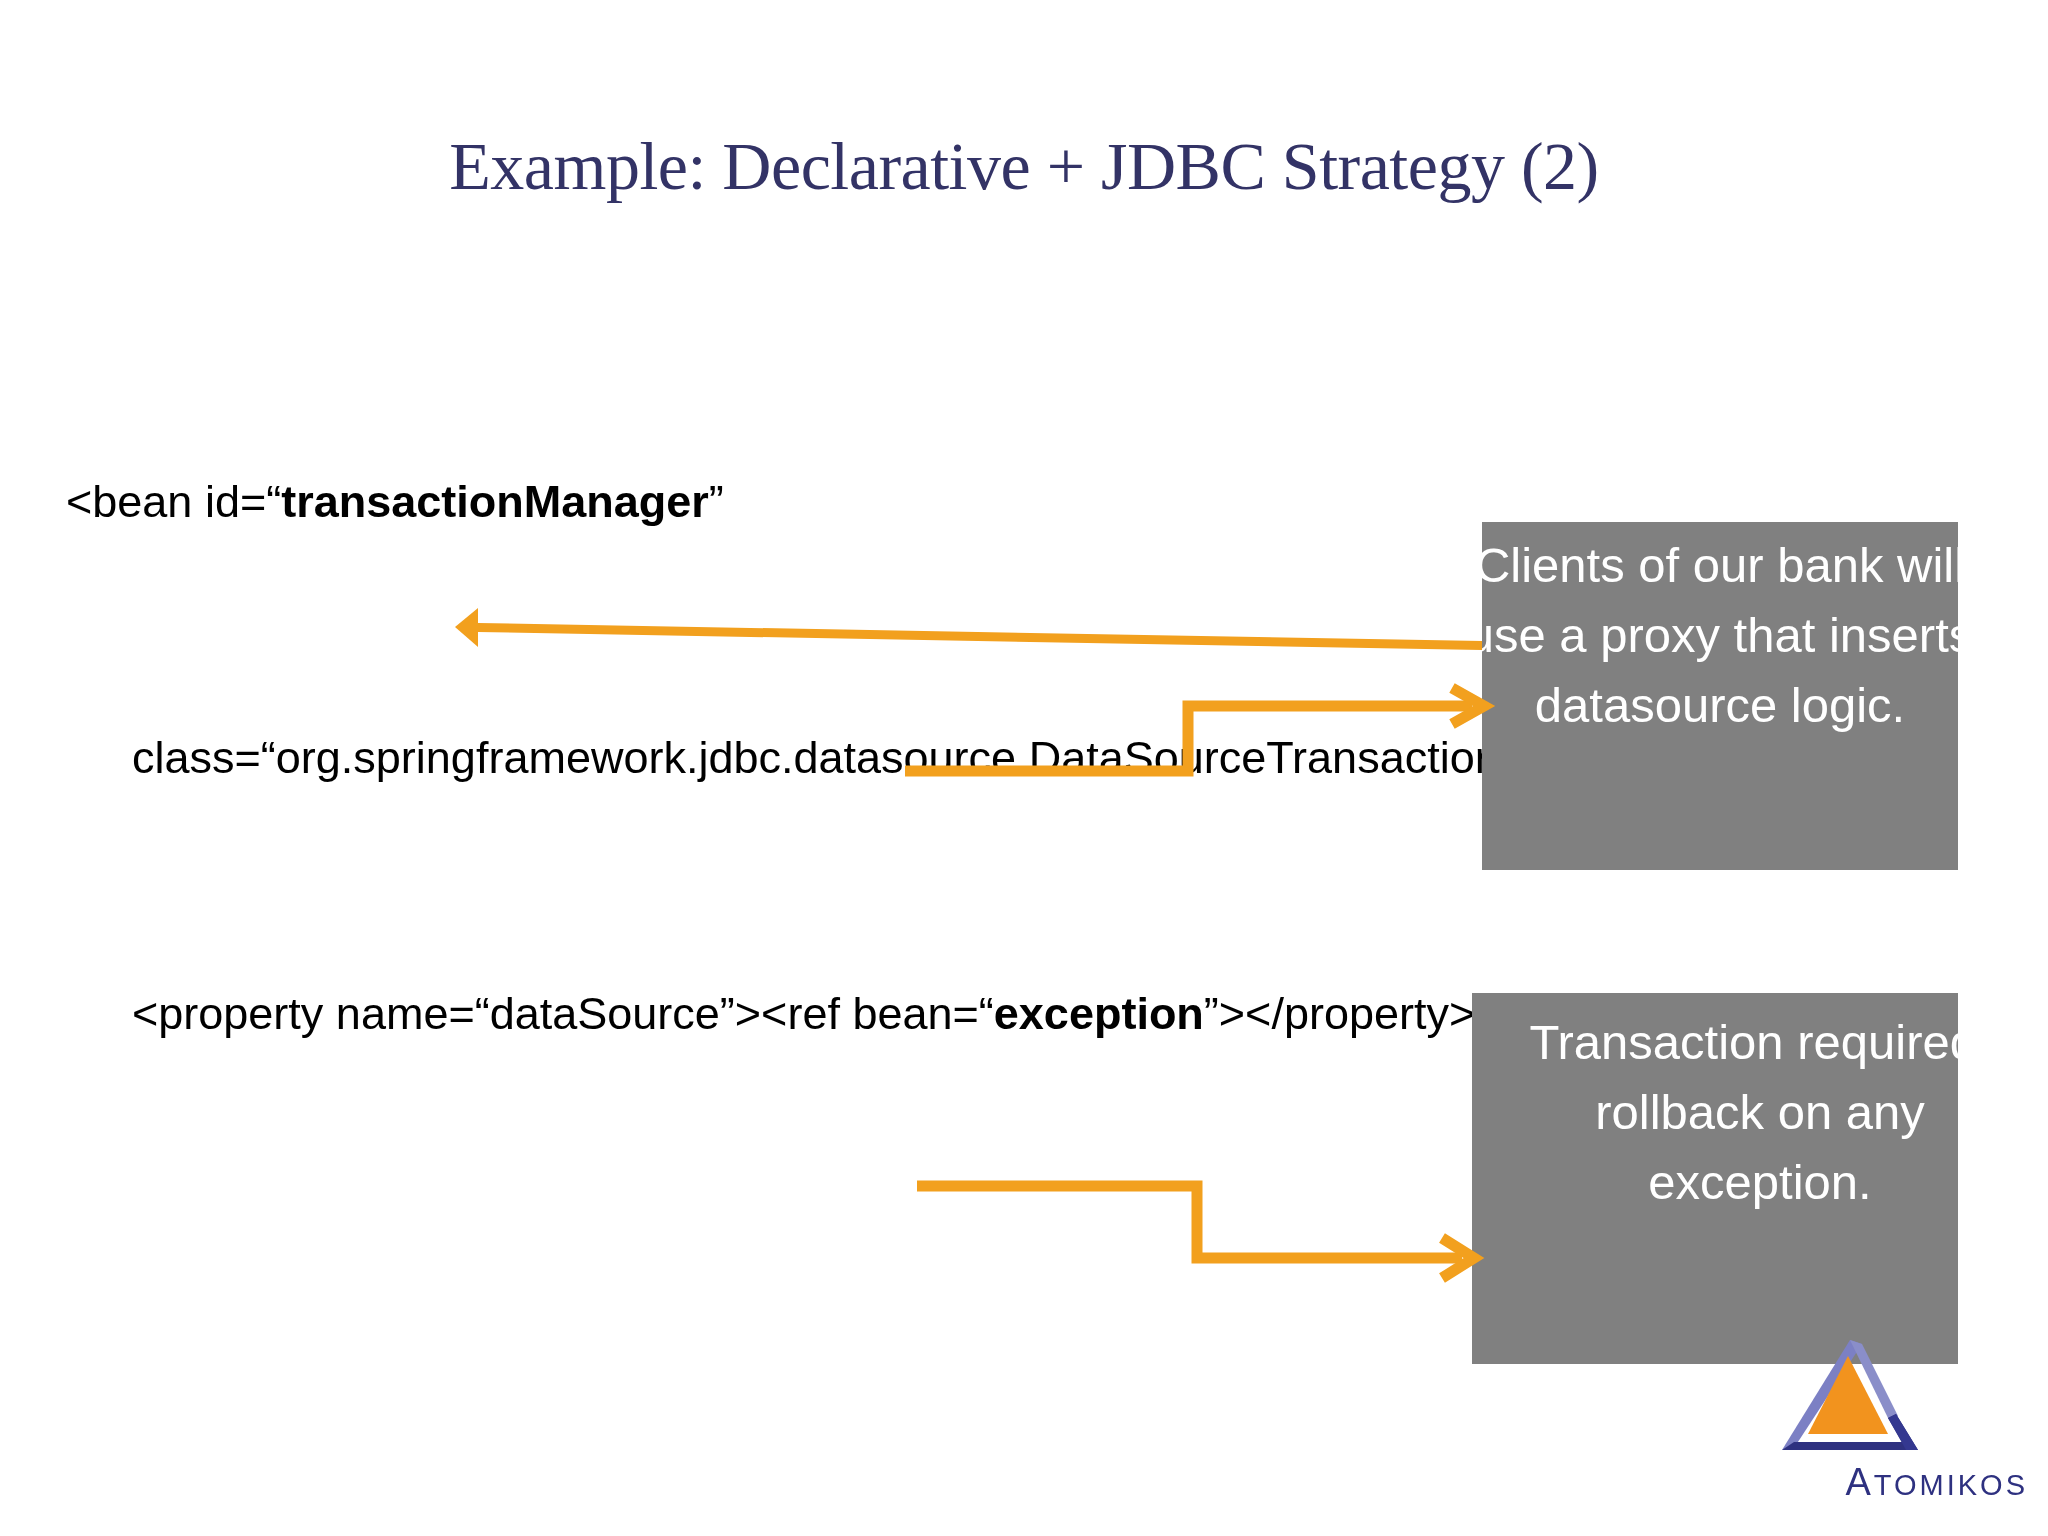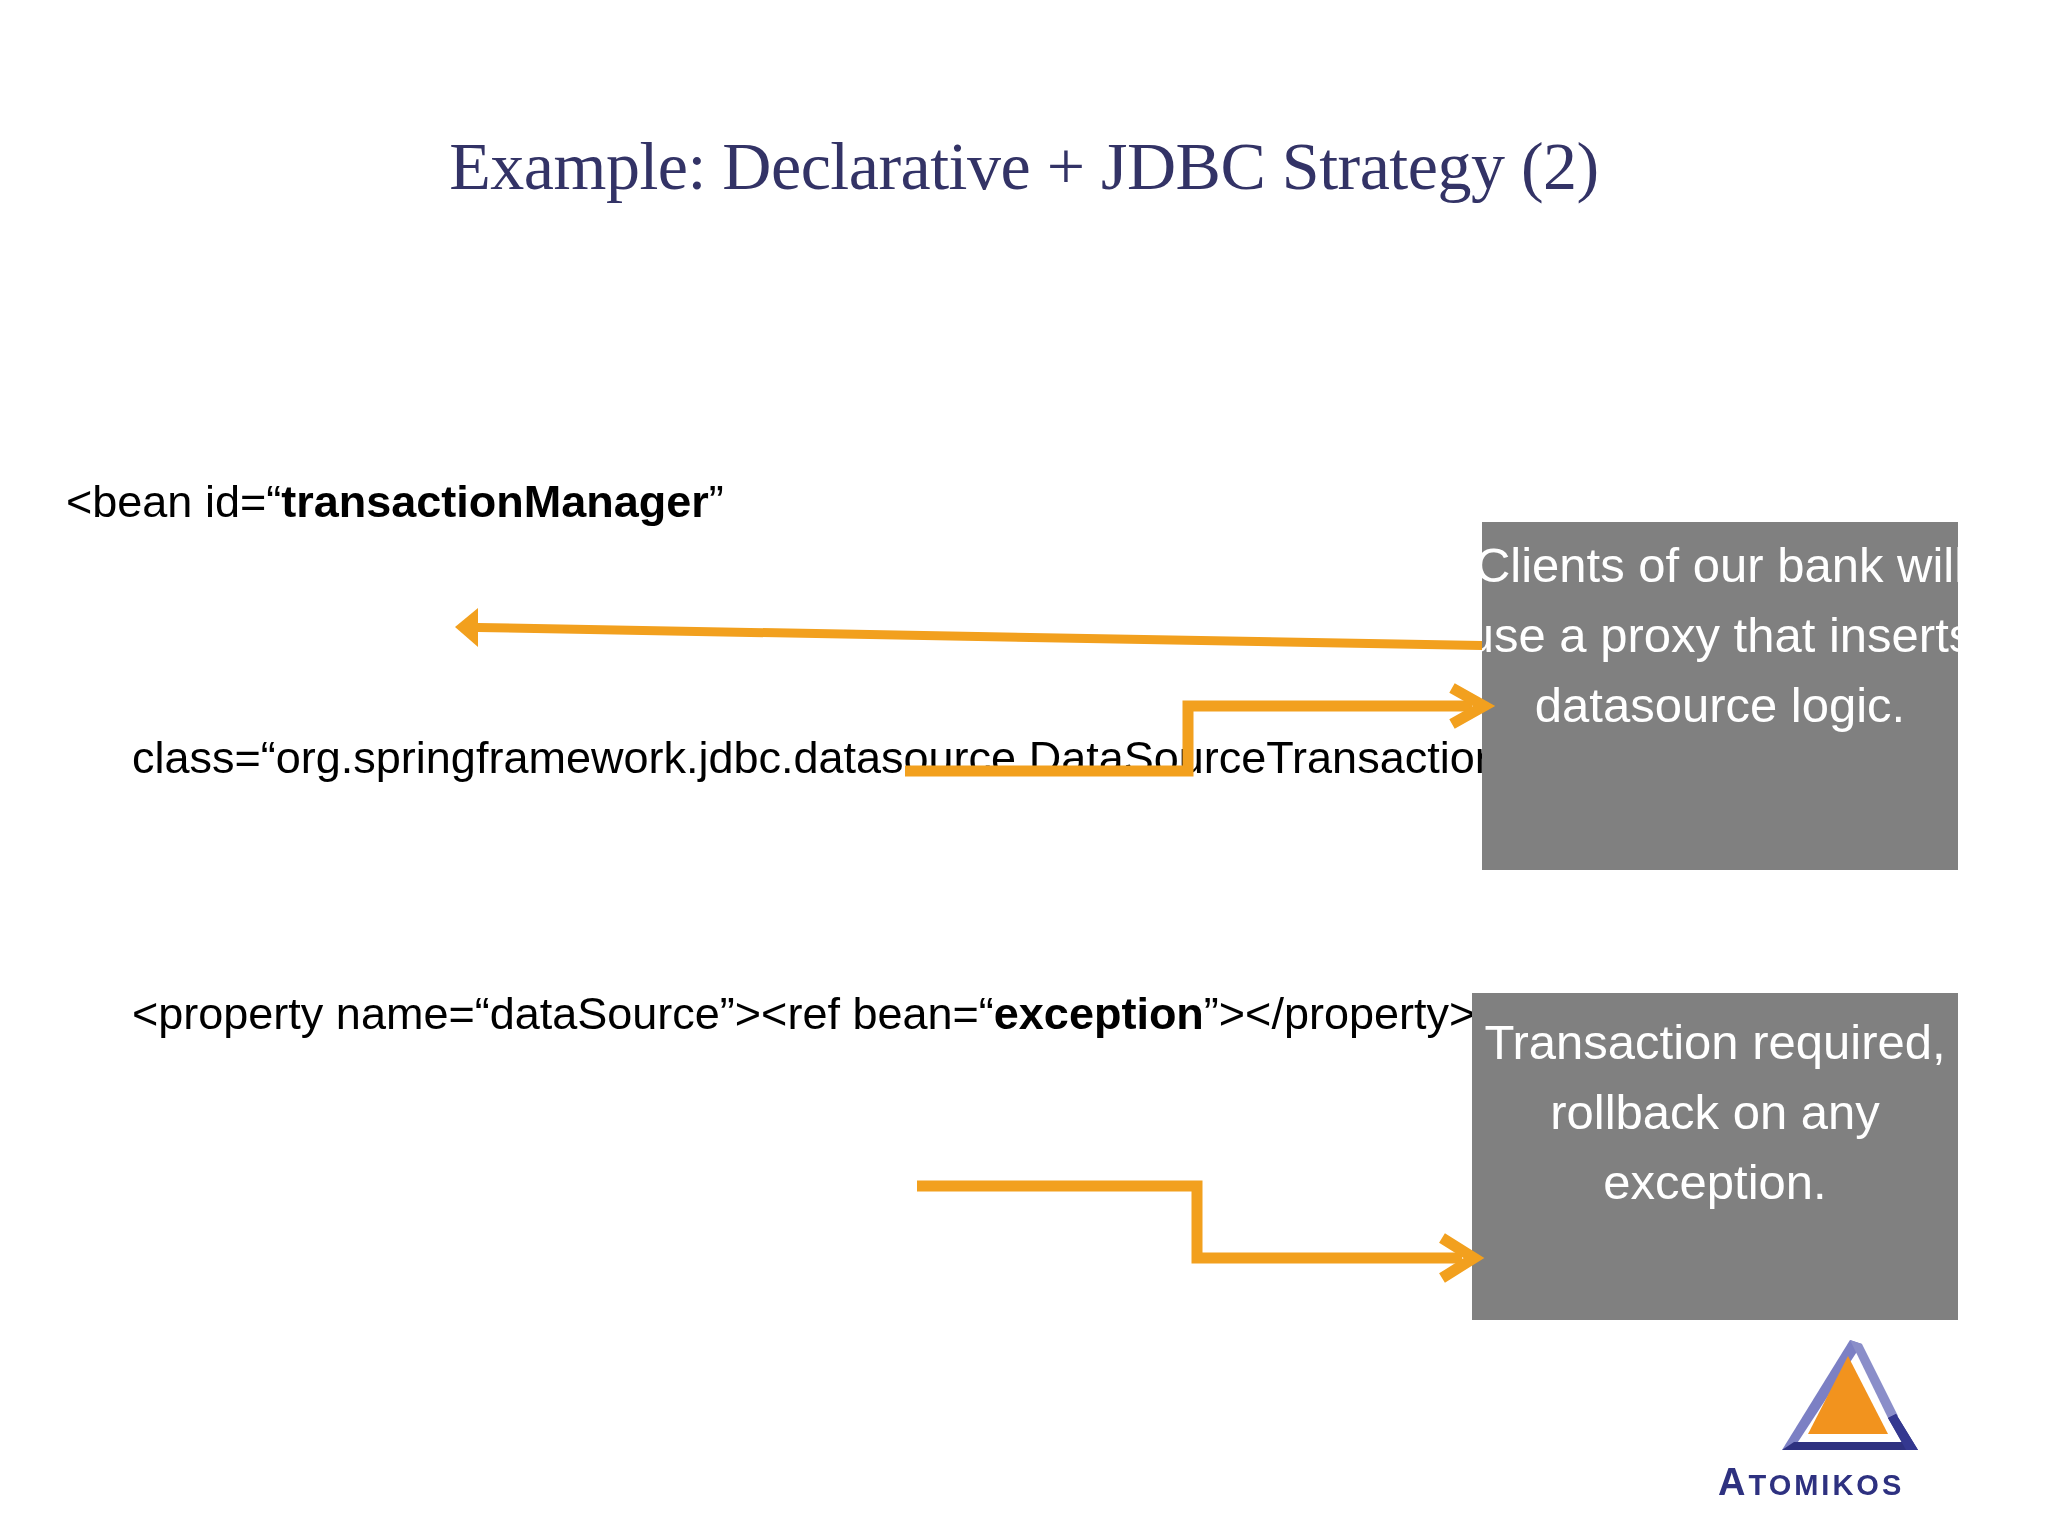--- a/index.html
+++ b/index.html
@@ -74,22 +74,23 @@
     left: 1482px;
     top: 522px;
     width: 476px;
     height: 348px;
     padding-top: 8px;
   }
   #callout-transaction {
     left: 1472px;
     top: 993px;
     width: 486px;
-    height: 327px;
+    height: 371px;
     padding-top: 14px;
+    padding-left: 45px;
   }
   #callout-transaction .callout-text {
     width: 486px;
     margin-left: 0;
   }
 
   
   #arrow-layer {
     position: absolute;
     left: 0;
@@ -112,24 +113,24 @@
     left: 62px;
     top: 0px;
     width: 140px;
     height: 120px;
   }
   #logo-wordmark {
     position: absolute;
     left: 0;
     top: 122px;
     width: 310px;
-    text-align: left;
+    text-align: right;
     font-family: "Liberation Sans", sans-serif;
     font-size: 38px;
-    font-weight: bold;
+    font-weight: normal;
     letter-spacing: 3px;
     color: #2e3180;
     line-height: 44px;
   }
   #logo-wordmark .small {
     font-size: 29px;
   }
 </style>
 </head>
 <body>

